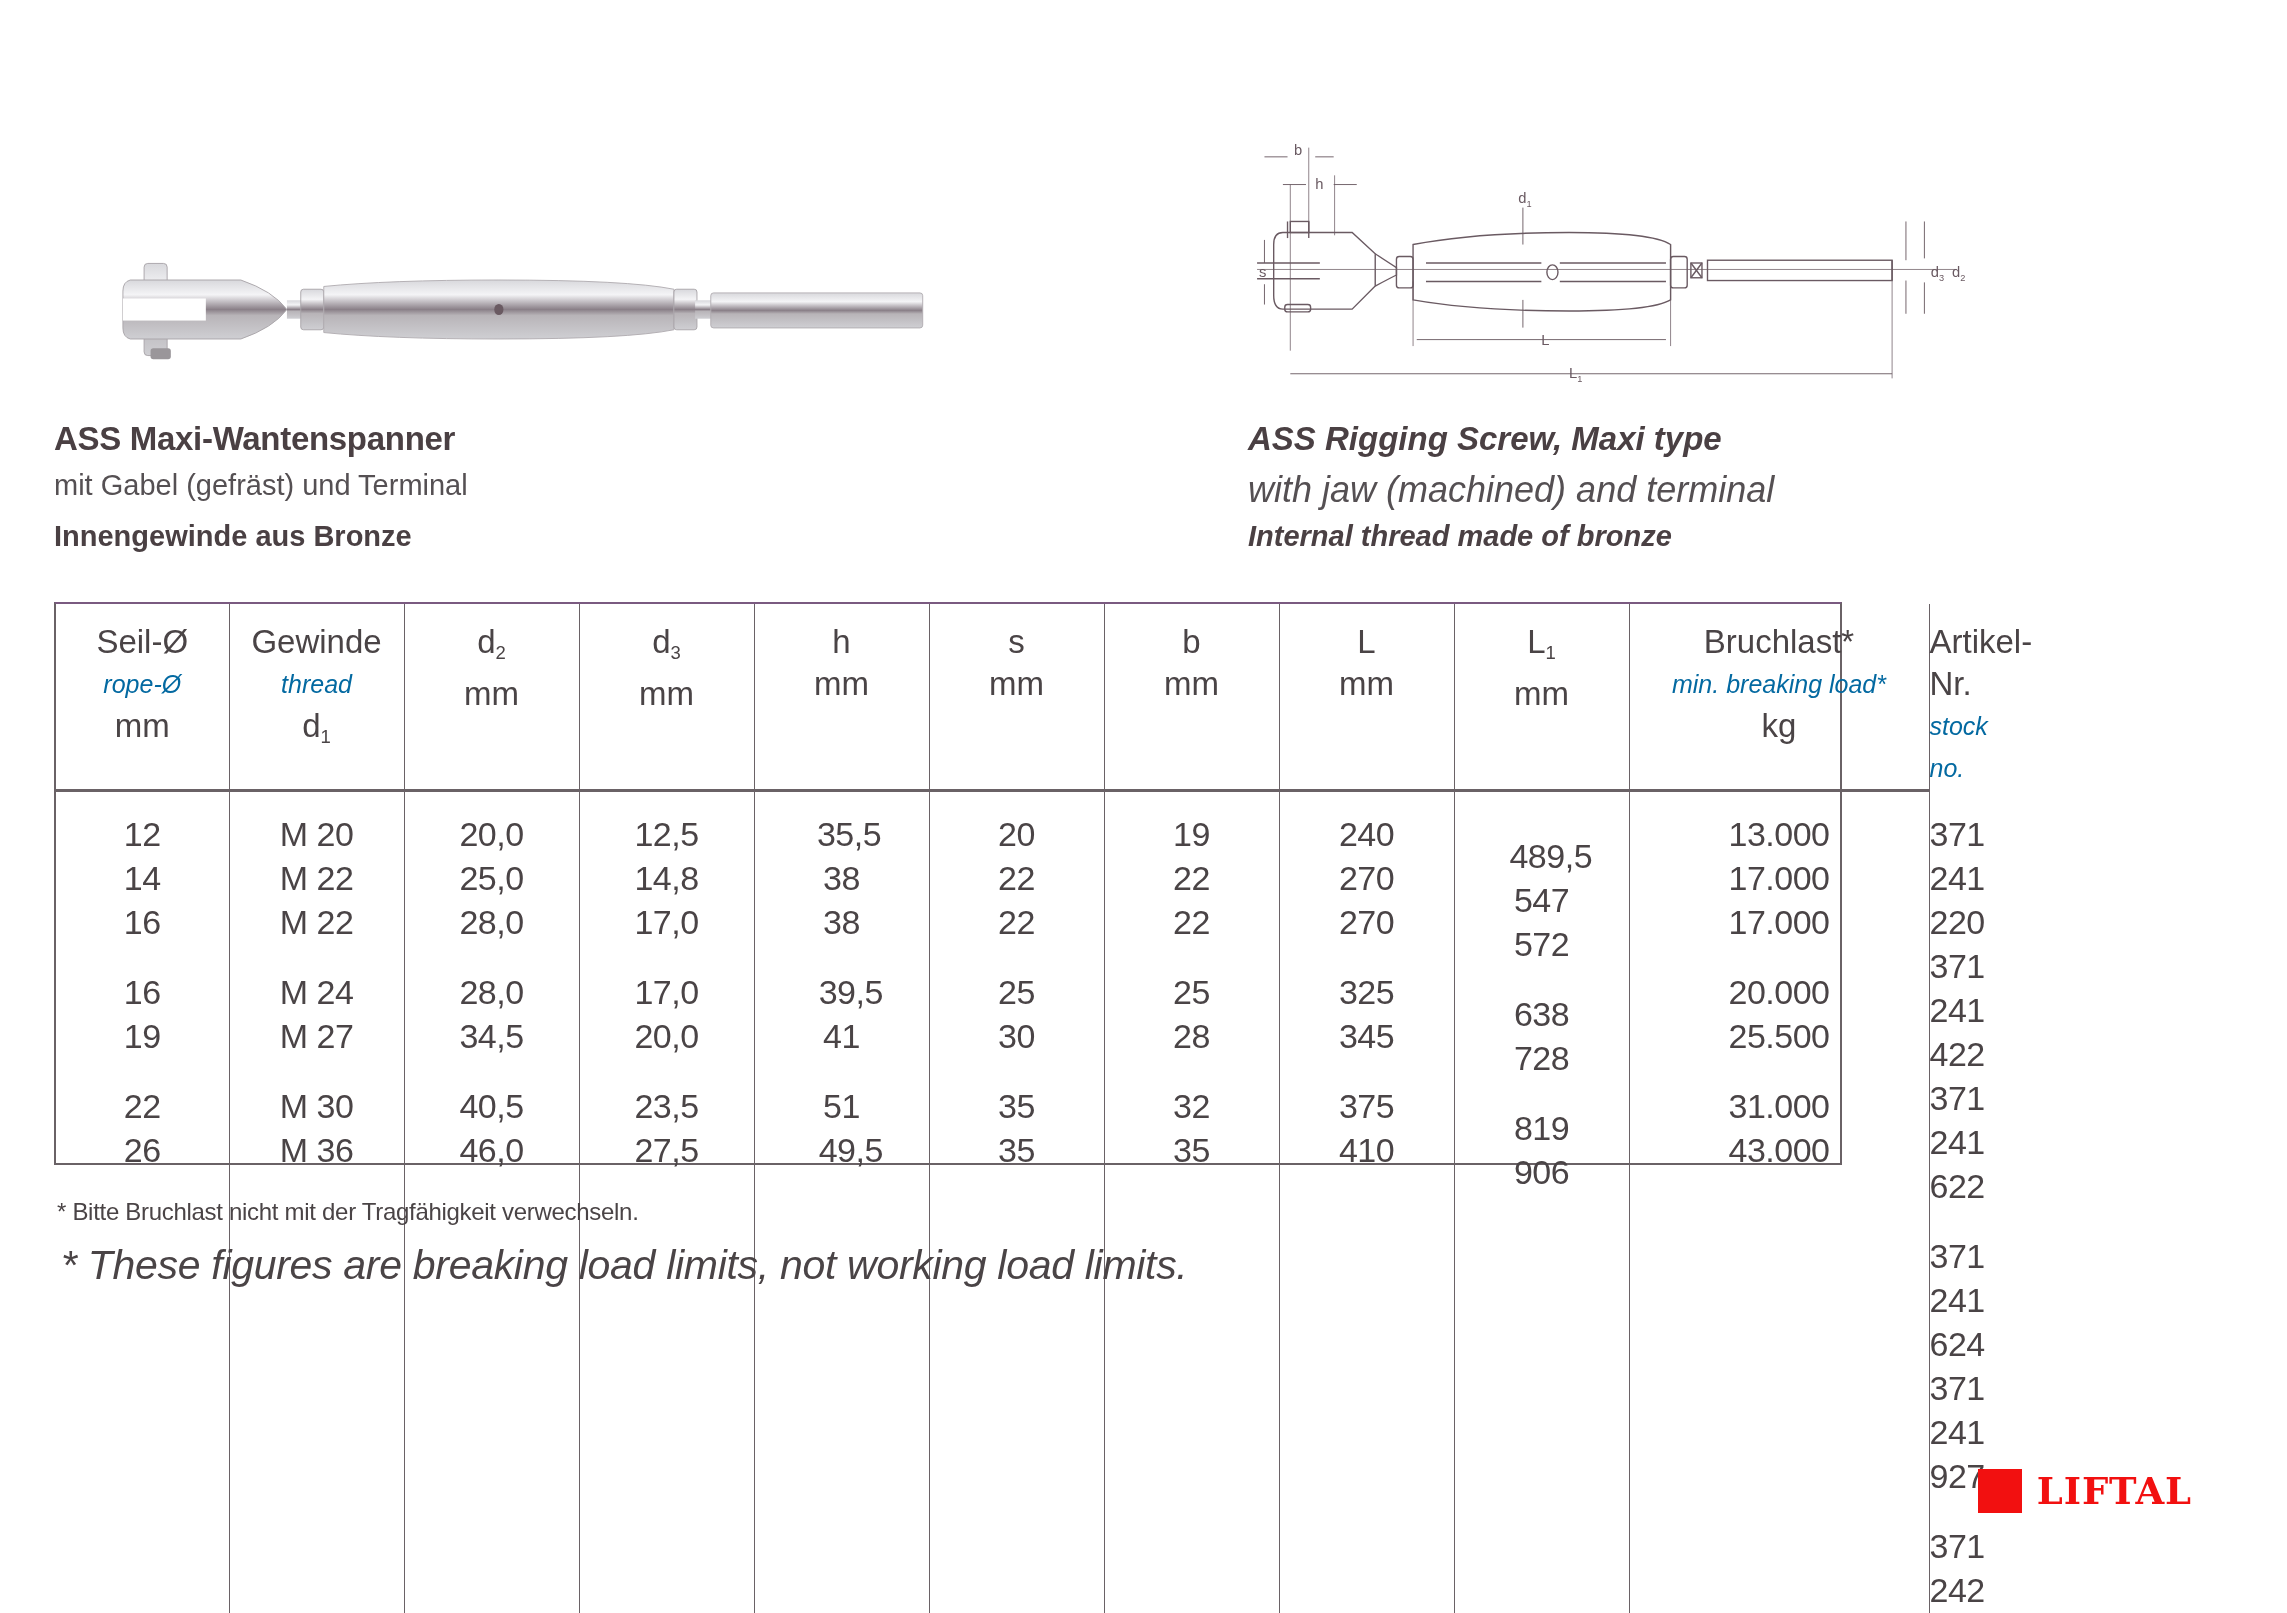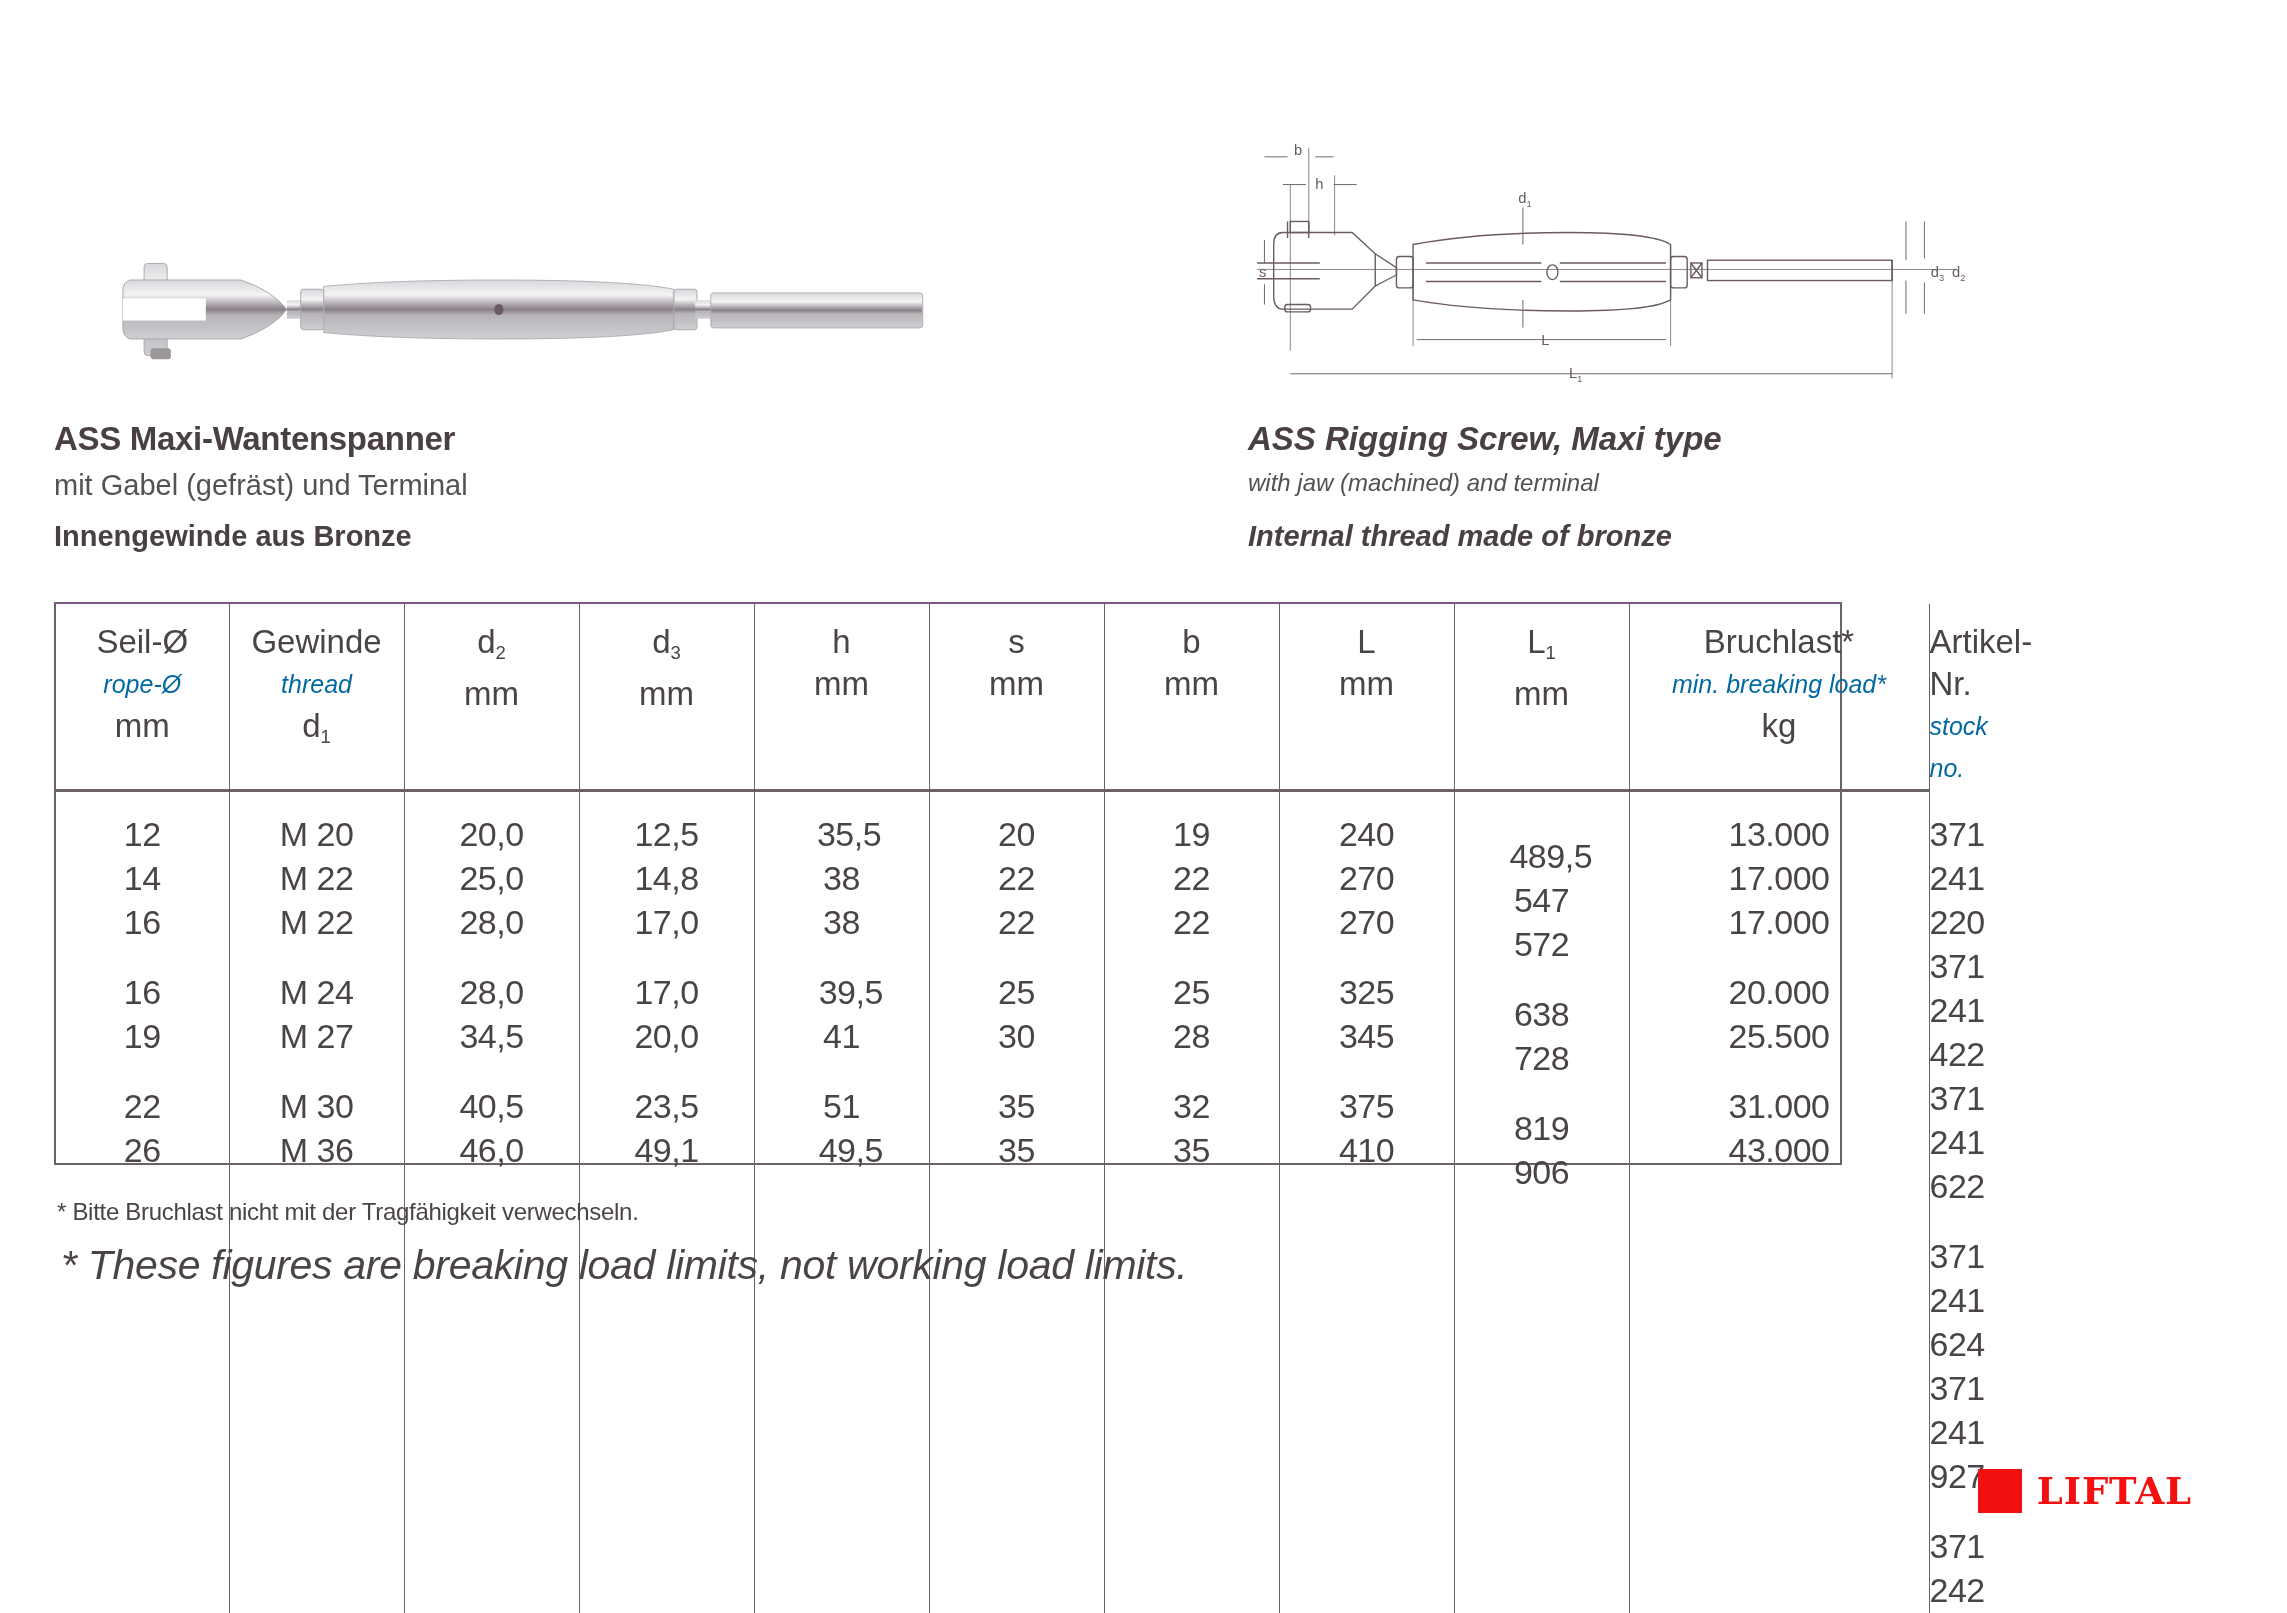--- a/index.html
+++ b/index.html
@@ -7,21 +7,21 @@
   .abs{position:absolute;}
   
   #photo{left:111px;top:245px;width:831px;height:129px;}
   
   #drawing{left:1246px;top:129px;width:923px;height:268px;}
   
   .title-de{left:54px;top:420px;font-size:33px;font-weight:bold;color:#4a4043;letter-spacing:-0.3px;}
   .sub-de{left:54px;top:469px;font-size:29px;color:#555053;}
   .note-de{left:54px;top:520px;font-size:29px;font-weight:bold;color:#4a4043;}
   .title-en{left:1248px;top:420px;font-size:33px;font-weight:bold;font-style:italic;color:#4a4043;}
-  .sub-en{left:1248px;top:469px;font-size:24px;font-style:italic;color:#555053;}
+  .sub-en{left:1248px;top:469px;font-size:36px;font-style:italic;color:#555053;}
   .note-en{left:1248px;top:520px;font-size:29px;font-weight:bold;font-style:italic;color:#4a4043;}
   
   #spec-table{left:54px;top:602px;width:1788px;height:563px;border:2.8px solid #6a6266;border-top-color:#7a5a80;box-sizing:border-box;}
   #spec-table table{border-collapse:collapse;width:100%;height:100%;table-layout:fixed;}
   #spec-table th, #spec-table td{border-left:1.8px solid #6a6266;text-align:center;vertical-align:top;padding:0;}
   #spec-table th:first-child, #spec-table td:first-child{border-left:none;}
   #spec-table thead tr{height:170px;}
   #spec-table thead th{border-bottom:3.7px solid #6a6266;font-weight:normal;padding-top:16.6px;}
   .h-main{display:block;font-size:33px;line-height:42px;color:#4a4446;}
   .h-sub{display:block;font-size:25px;line-height:42px;font-style:italic;color:#0369a1;}
@@ -224,21 +224,21 @@
           </td>
           <td>
             <span class="cell-line">12,5</span>
             <span class="cell-line">14,8</span>
             <span class="cell-line">17,0</span>
             <span class="gap"></span>
             <span class="cell-line">17,0</span>
             <span class="cell-line">20,0</span>
             <span class="gap"></span>
             <span class="cell-line">23,5</span>
-            <span class="cell-line">49,1</span>
+            <span class="cell-line">27,5</span>
           </td>
           <td>
             <span class="cell-line" style="padding-left: 15px;">35,5</span>
             <span class="cell-line">38</span>
             <span class="cell-line">38</span>
             <span class="gap"></span>
             <span class="cell-line" style="padding-left: 18.5px;">39,5</span>
             <span class="cell-line">41</span>
             <span class="gap"></span>
             <span class="cell-line">51</span>

